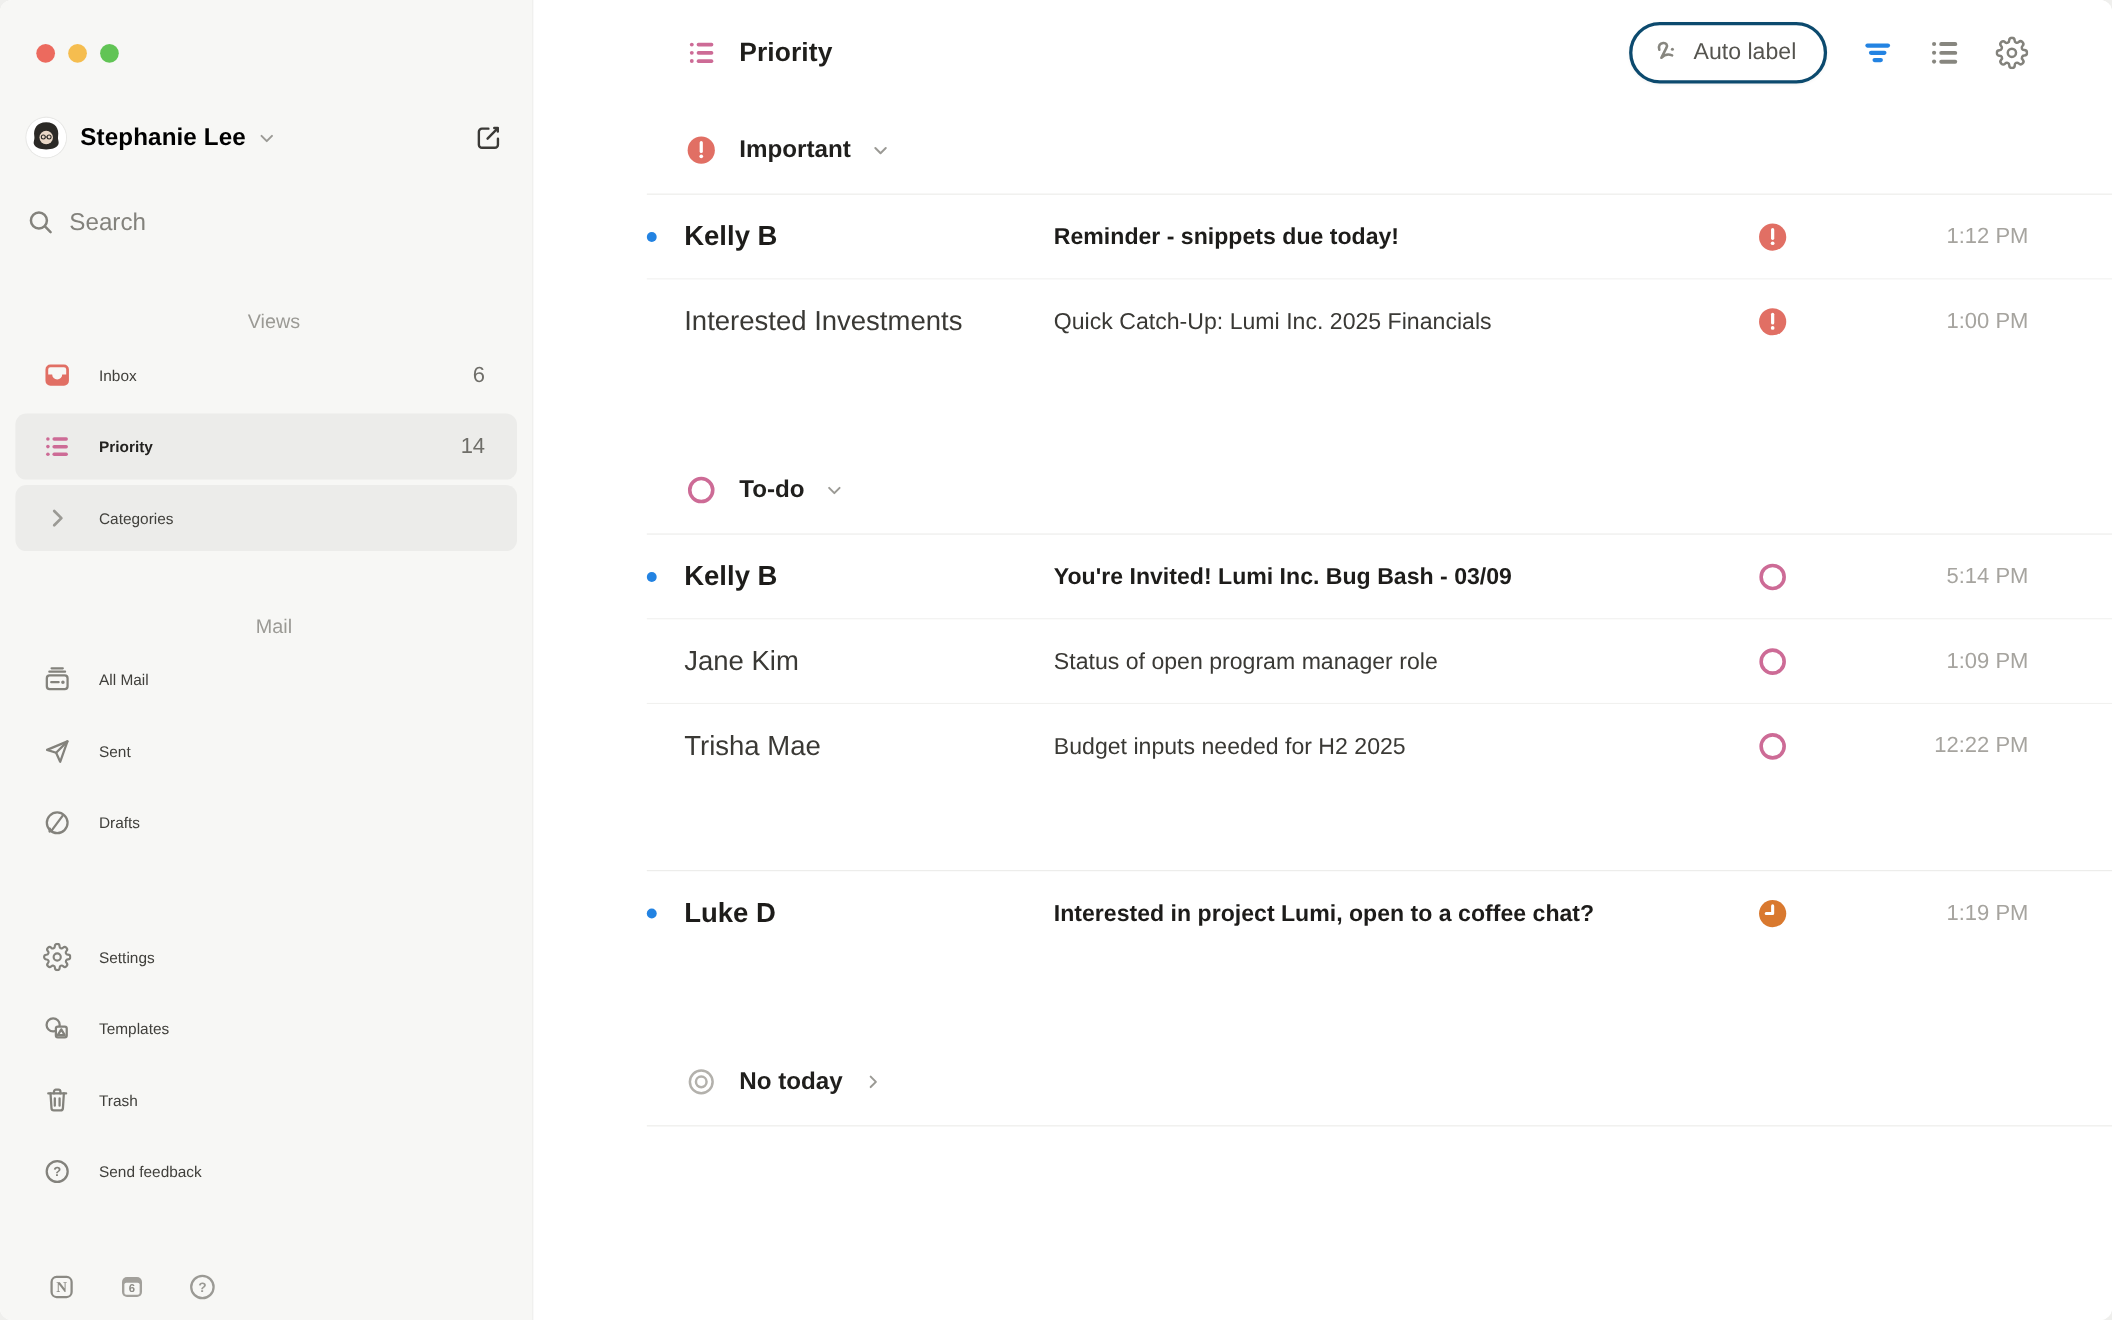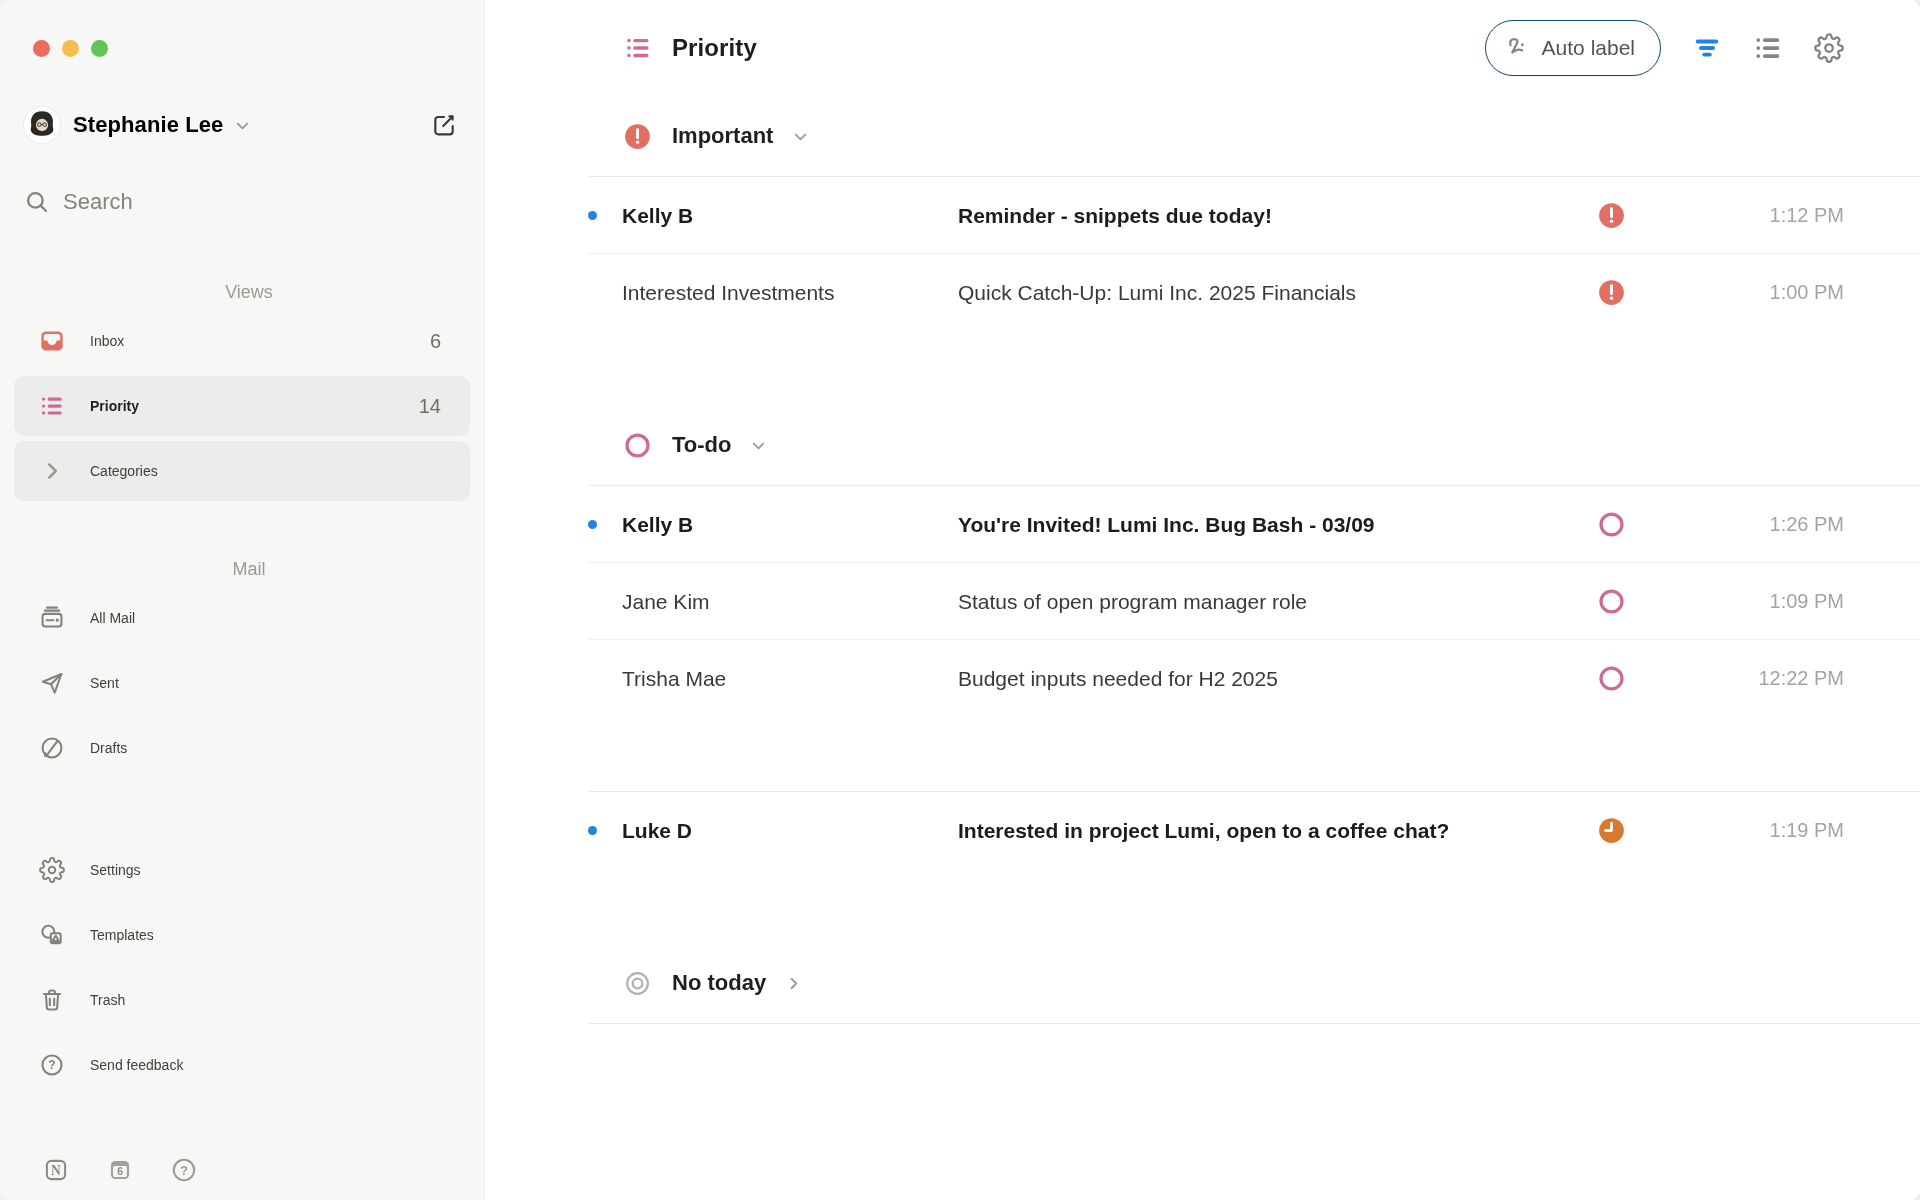--- a/index.html
+++ b/index.html
@@ -45,36 +45,36 @@
   .icon svg { width:26px; height:26px; display:block; }
   .chev svg { width:19px; height:19px; }
   .hdr-icon svg { width:30px; height:30px; }
 
   
   .main { flex:1; background:#fff; display:flex; flex-direction:column; }
   .main-header { height:96px; display:flex; align-items:center; padding:0 76px 0 139px; }
   .title-icon svg { width:28px; height:28px; }
   .page-title { margin-left:20px; font-size:24px; font-weight:700; color:#1f1e1b; letter-spacing:.1px; }
   .header-right { margin-left:auto; display:flex; align-items:center; gap:31px; }
-  .auto-label-btn { display:flex; align-items:center; gap:11px; height:56px; padding:0 25px 0 17px; border:1px solid #0c4a6e; border-radius:28px; background:#fff; box-shadow:0 1px 3px rgba(0,0,0,.05); cursor:default; }
+  .auto-label-btn { display:flex; align-items:center; gap:11px; height:56px; padding:0 25px 0 17px; border:3px solid #0c4a6e; border-radius:28px; background:#fff; box-shadow:0 1px 3px rgba(0,0,0,.05); cursor:default; }
   .auto-label-btn svg { width:28px; height:28px; }
   .auto-label-text { font-size:21px; color:#55544f; }
 
   .group { }
   .group + .group { margin-top:74px; }
   .group-header { height:80px; display:flex; align-items:center; padding-left:139px; cursor:default; }
   .group-icon svg { width:27px; height:27px; }
   .group-name { margin-left:21px; font-size:22px; font-weight:700; color:#201f1d; }
   .group-header .chev { margin-left:18px; }
   .group-divider { height:1px; background:#ebebe9; margin-left:103px; }
 
   .row { position:relative; height:77px; display:flex; align-items:center; padding:0 76px 0 137px; cursor:default; }
   .row:not(:last-child)::after { content:""; position:absolute; left:103px; right:0; bottom:0; height:1px; background:#f1f1ef; }
   .dot { position:absolute; left:103px; top:50%; margin-top:-4.5px; width:9px; height:9px; border-radius:50%; background:#2383e2; }
-  .sender { width:336px; font-size:21px; color:#3a3935; white-space:nowrap; overflow:hidden; }
+  .sender { width:336px; font-size:25px; color:#3a3935; white-space:nowrap; overflow:hidden; }
   .subject { flex:1; font-size:21px; color:#3a3935; white-space:nowrap; overflow:hidden; }
   .sender.unread, .subject.unread { font-weight:700; color:#1d1c1a; }
   .badge { width:48px; display:flex; justify-content:center; }
   .badge svg { width:27px; height:27px; }
   .time { width:209px; text-align:right; font-size:20px; color:#a6a49f; white-space:nowrap; }
 </style>
 </head>
 <body>
 
 <div class="window">
@@ -392,21 +392,21 @@
     <div class="group-rows">
             <div class="row">
       <span class="dot"></span>
       <span class="sender unread">Kelly B</span>
       <span class="subject unread">You're Invited! Lumi Inc. Bug Bash - 03/09</span>
       <span class="badge">
                 <svg viewBox="0 0 24 24">
                   <circle cx="12" cy="12" r="9.3" fill="none" stroke="#cd6b96" stroke-width="2.9"></circle>
                 </svg>
               </span>
-      <span class="time">1:26 PM</span>
+      <span class="time">5:14 PM</span>
     </div>
             <div class="row">
 
       <span class="sender">Jane Kim</span>
       <span class="subject">Status of open program manager role</span>
       <span class="badge">
                 <svg viewBox="0 0 24 24">
                   <circle cx="12" cy="12" r="9.3" fill="none" stroke="#cd6b96" stroke-width="2.9"></circle>
                 </svg>
               </span>

